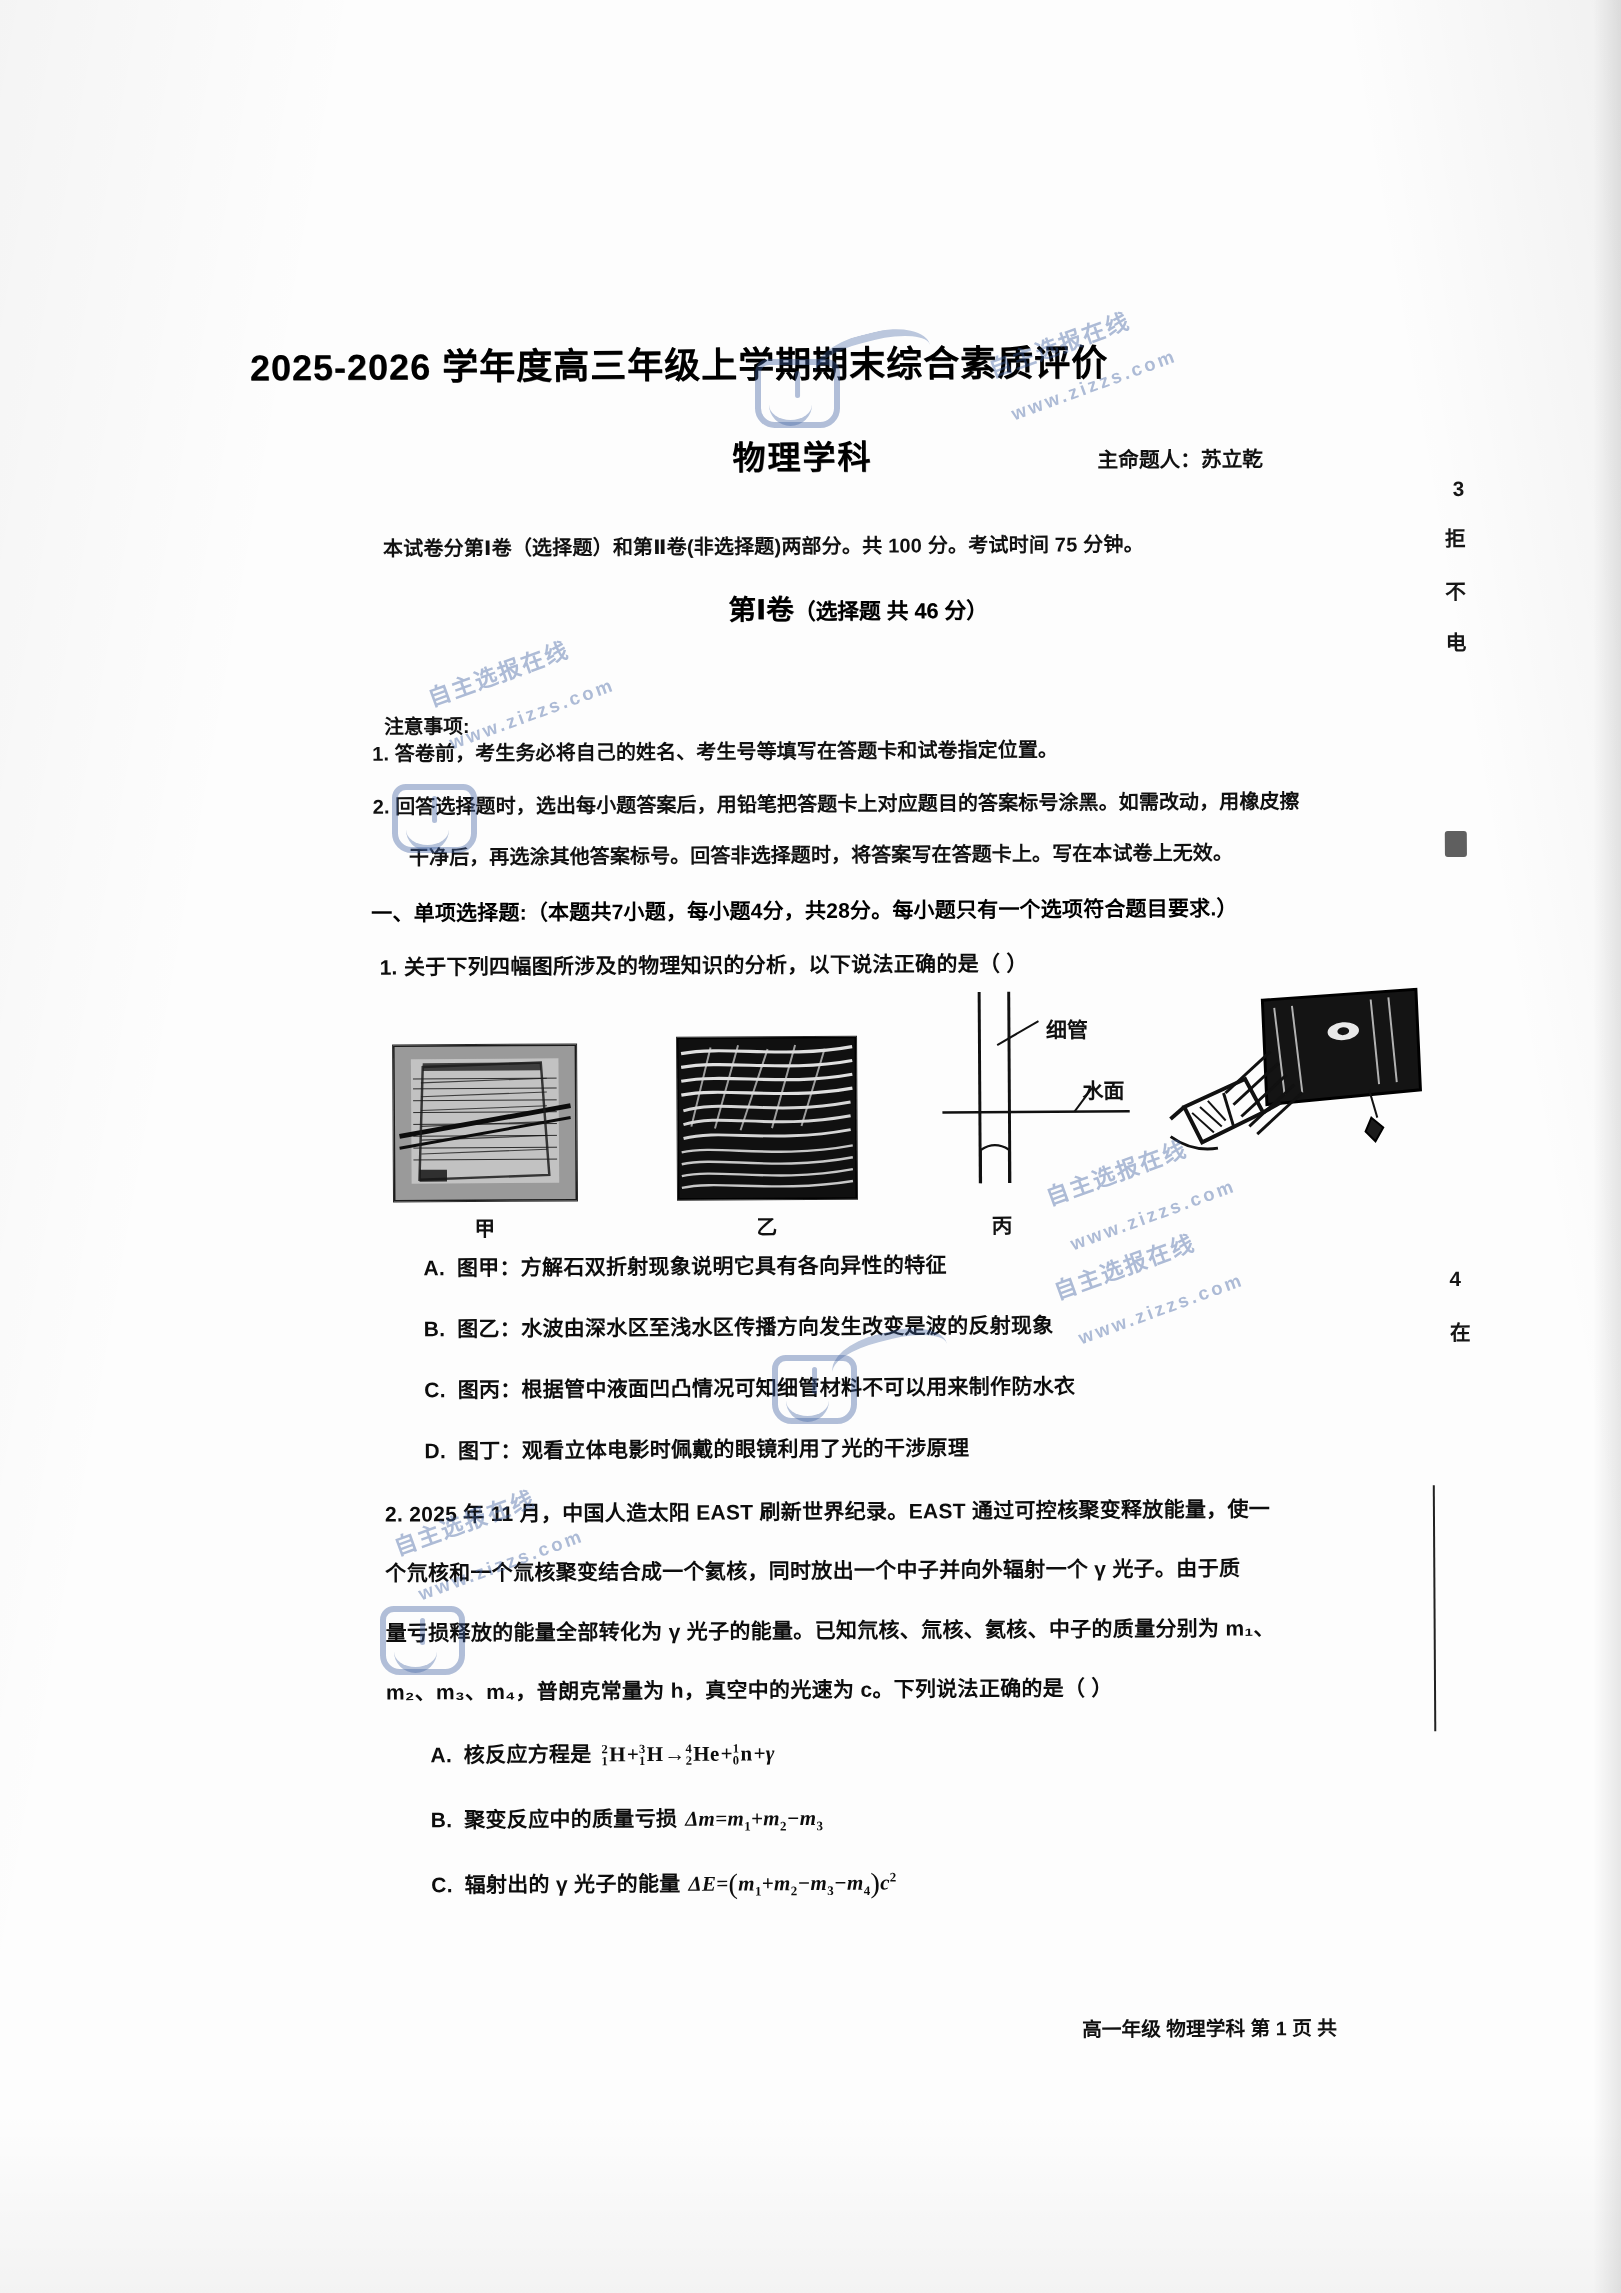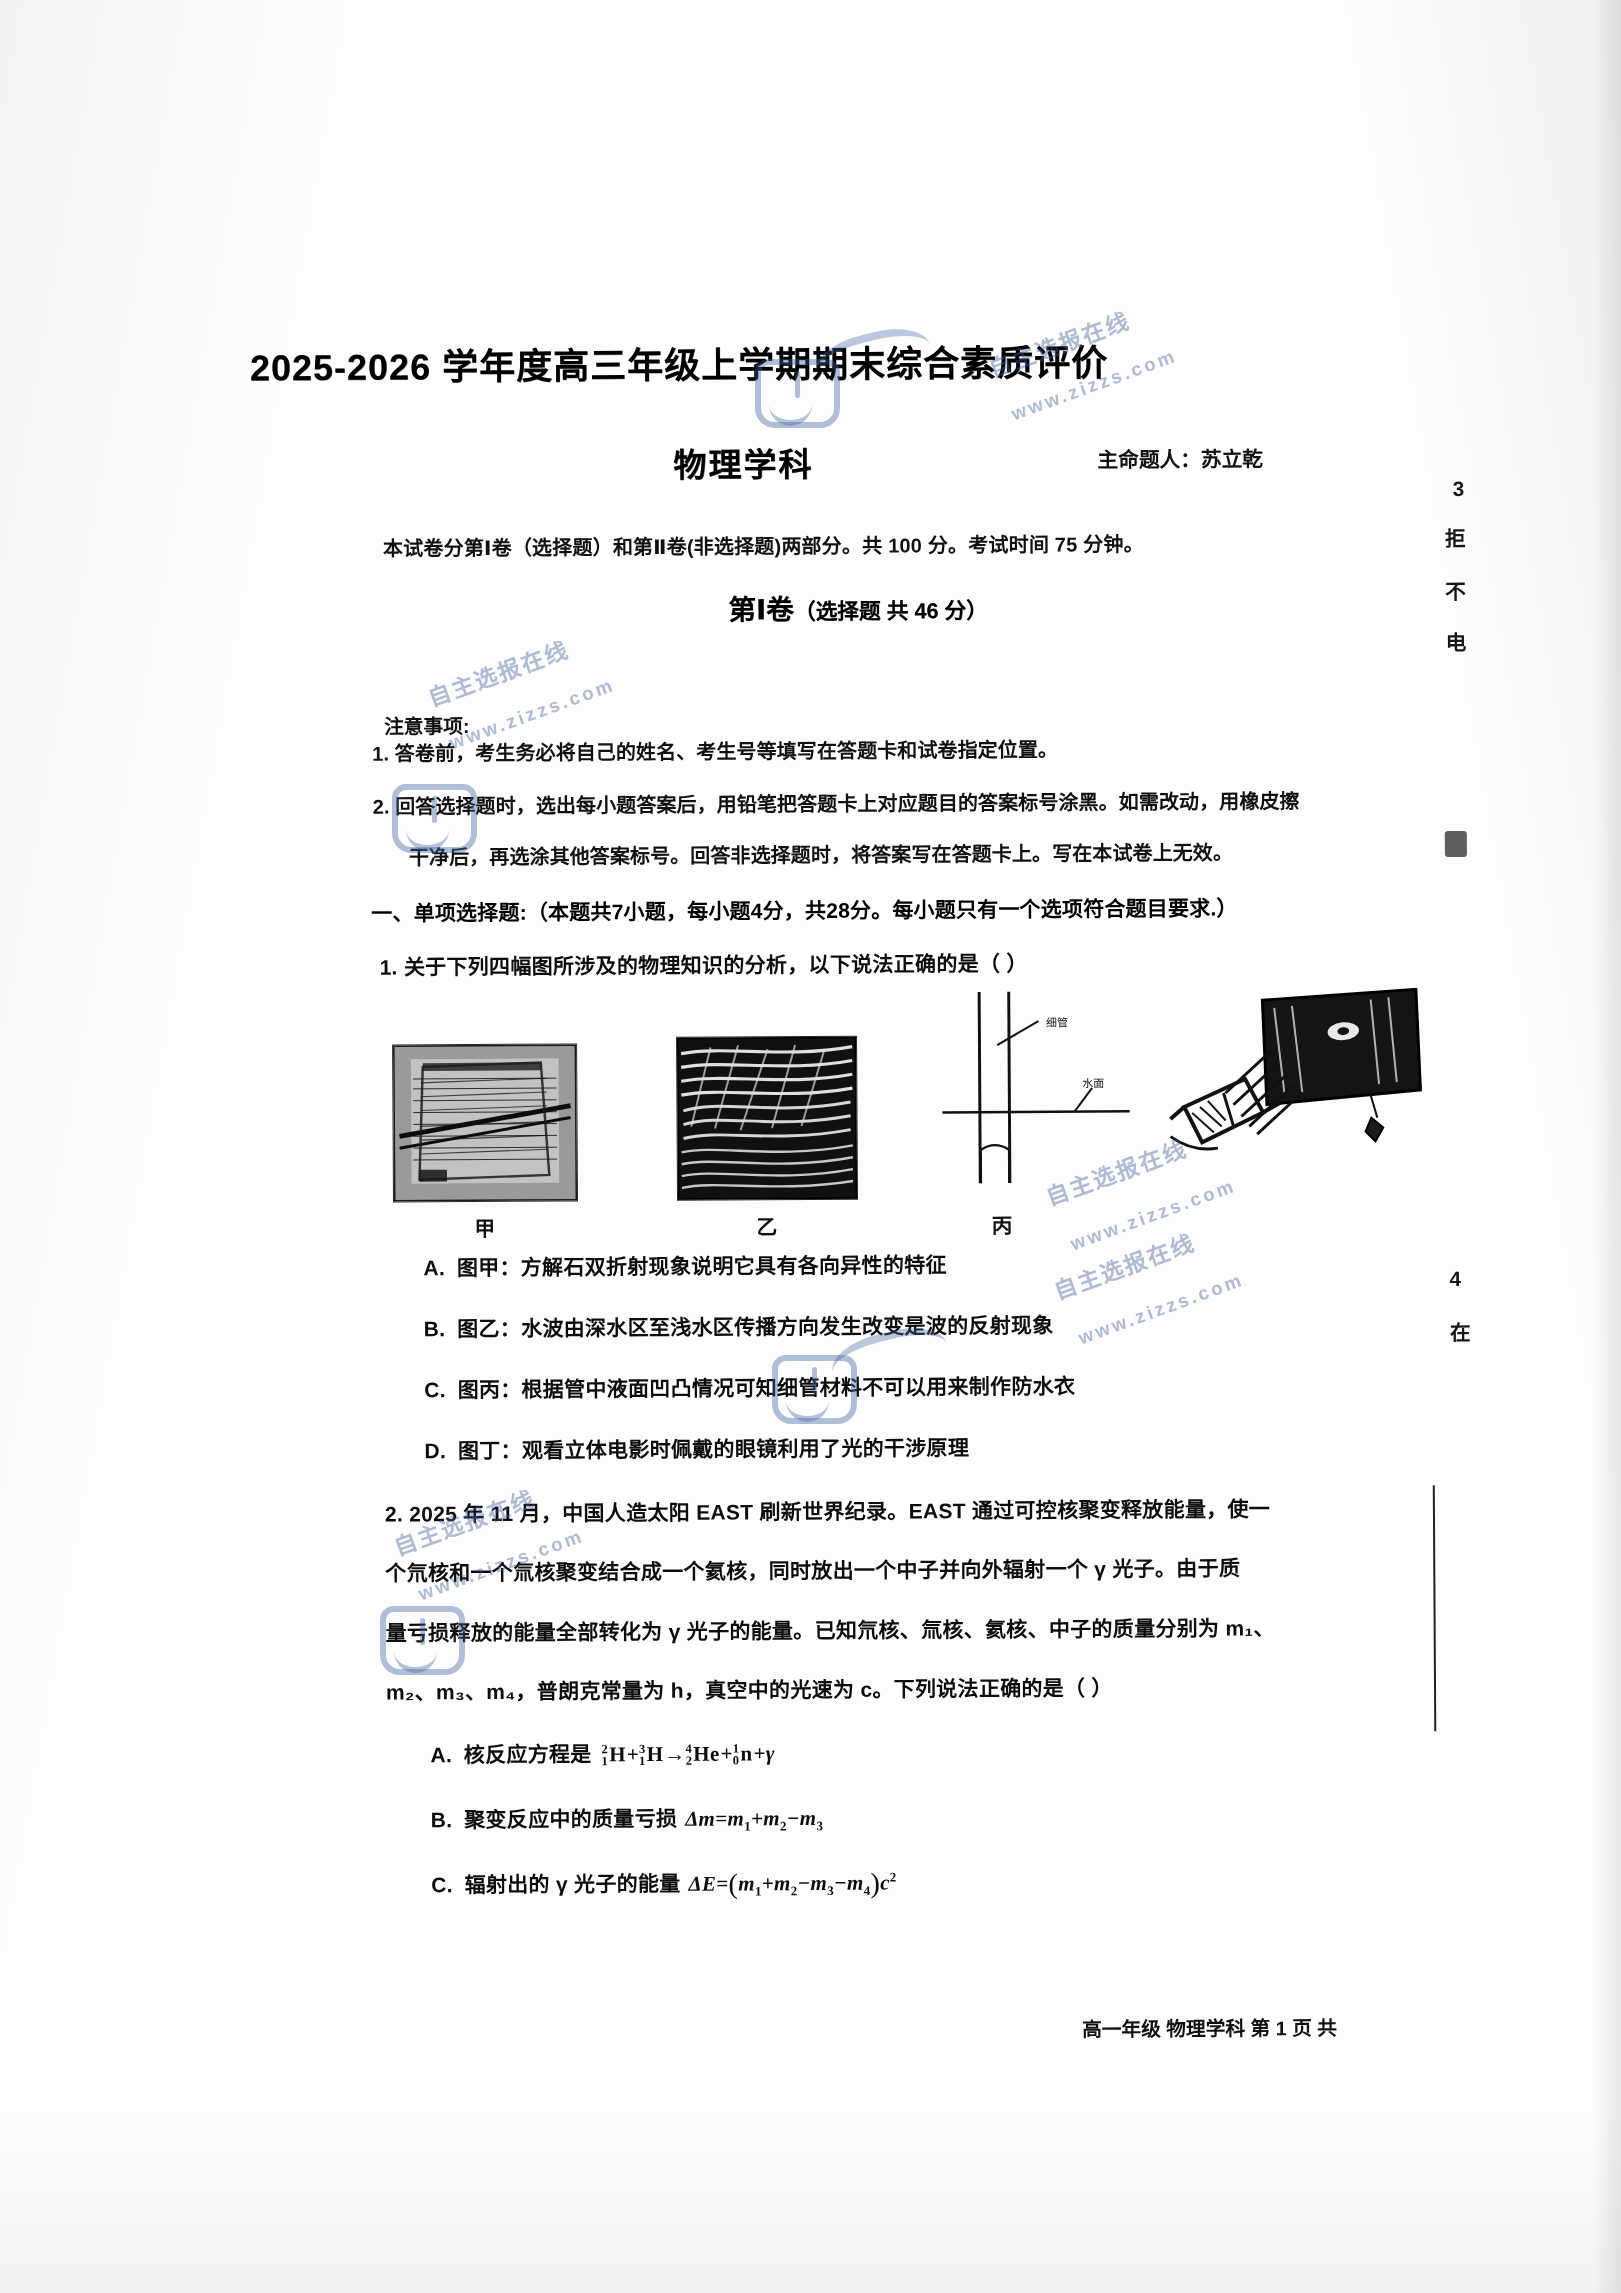--- a/index.html
+++ b/index.html
@@ -122,22 +122,22 @@
   .opt .lbl { margin-right: 11.8px; }
   .figlabel {
     font-family: "Liberation Sans", "DejaVu Sans", sans-serif;
     font-weight: 700;
     font-size: 20.7px;
     color: #111;
     text-align: center;
   }
   .figanno {
     font-family: "Liberation Sans", "DejaVu Sans", sans-serif;
-    font-weight: 400;
-    font-size: 11px;
+    font-weight: 700;
+    font-size: 21px;
     color: #111;
     white-space: nowrap;
   }
   .footer {
     font-family: "Liberation Sans", "DejaVu Sans", sans-serif;
     font-weight: 700;
     font-size: 19.7px;
     color: #111;
     white-space: nowrap;
   }
@@ -231,21 +231,21 @@
   }
 </style>
 </head>
 <body>
 
 <div id="page">
   <div id="sheet">
 
     <div class="blk title" style="left:254px; top:335px;">2025-2026 学年度高三年级上学期期末综合素质评价</div>
 
-    <div class="blk subject" style="left:677px; top:431px;margin-top:7px;">物理学科</div>
+    <div class="blk subject" style="left:736px; top:431px;">物理学科</div>
 
     <div class="blk author" style="left:1101px; top:445px;">主命题人：苏立乾</div>
 
     <div class="blk metaline" style="left:386px; top:530px;">本试卷分第Ⅰ卷（选择题）和第Ⅱ卷(非选择题)两部分。共 100 分。考试时间 75 分钟。</div>
 
     <div class="blk parthead" style="left:731px; top:587px;">
       <span>第Ⅰ卷</span><span class="small">（选择题 共 46 分）</span>
     </div>
 
     <div class="blk noteshead" style="left:386px; top:708px;">注意事项:</div>

